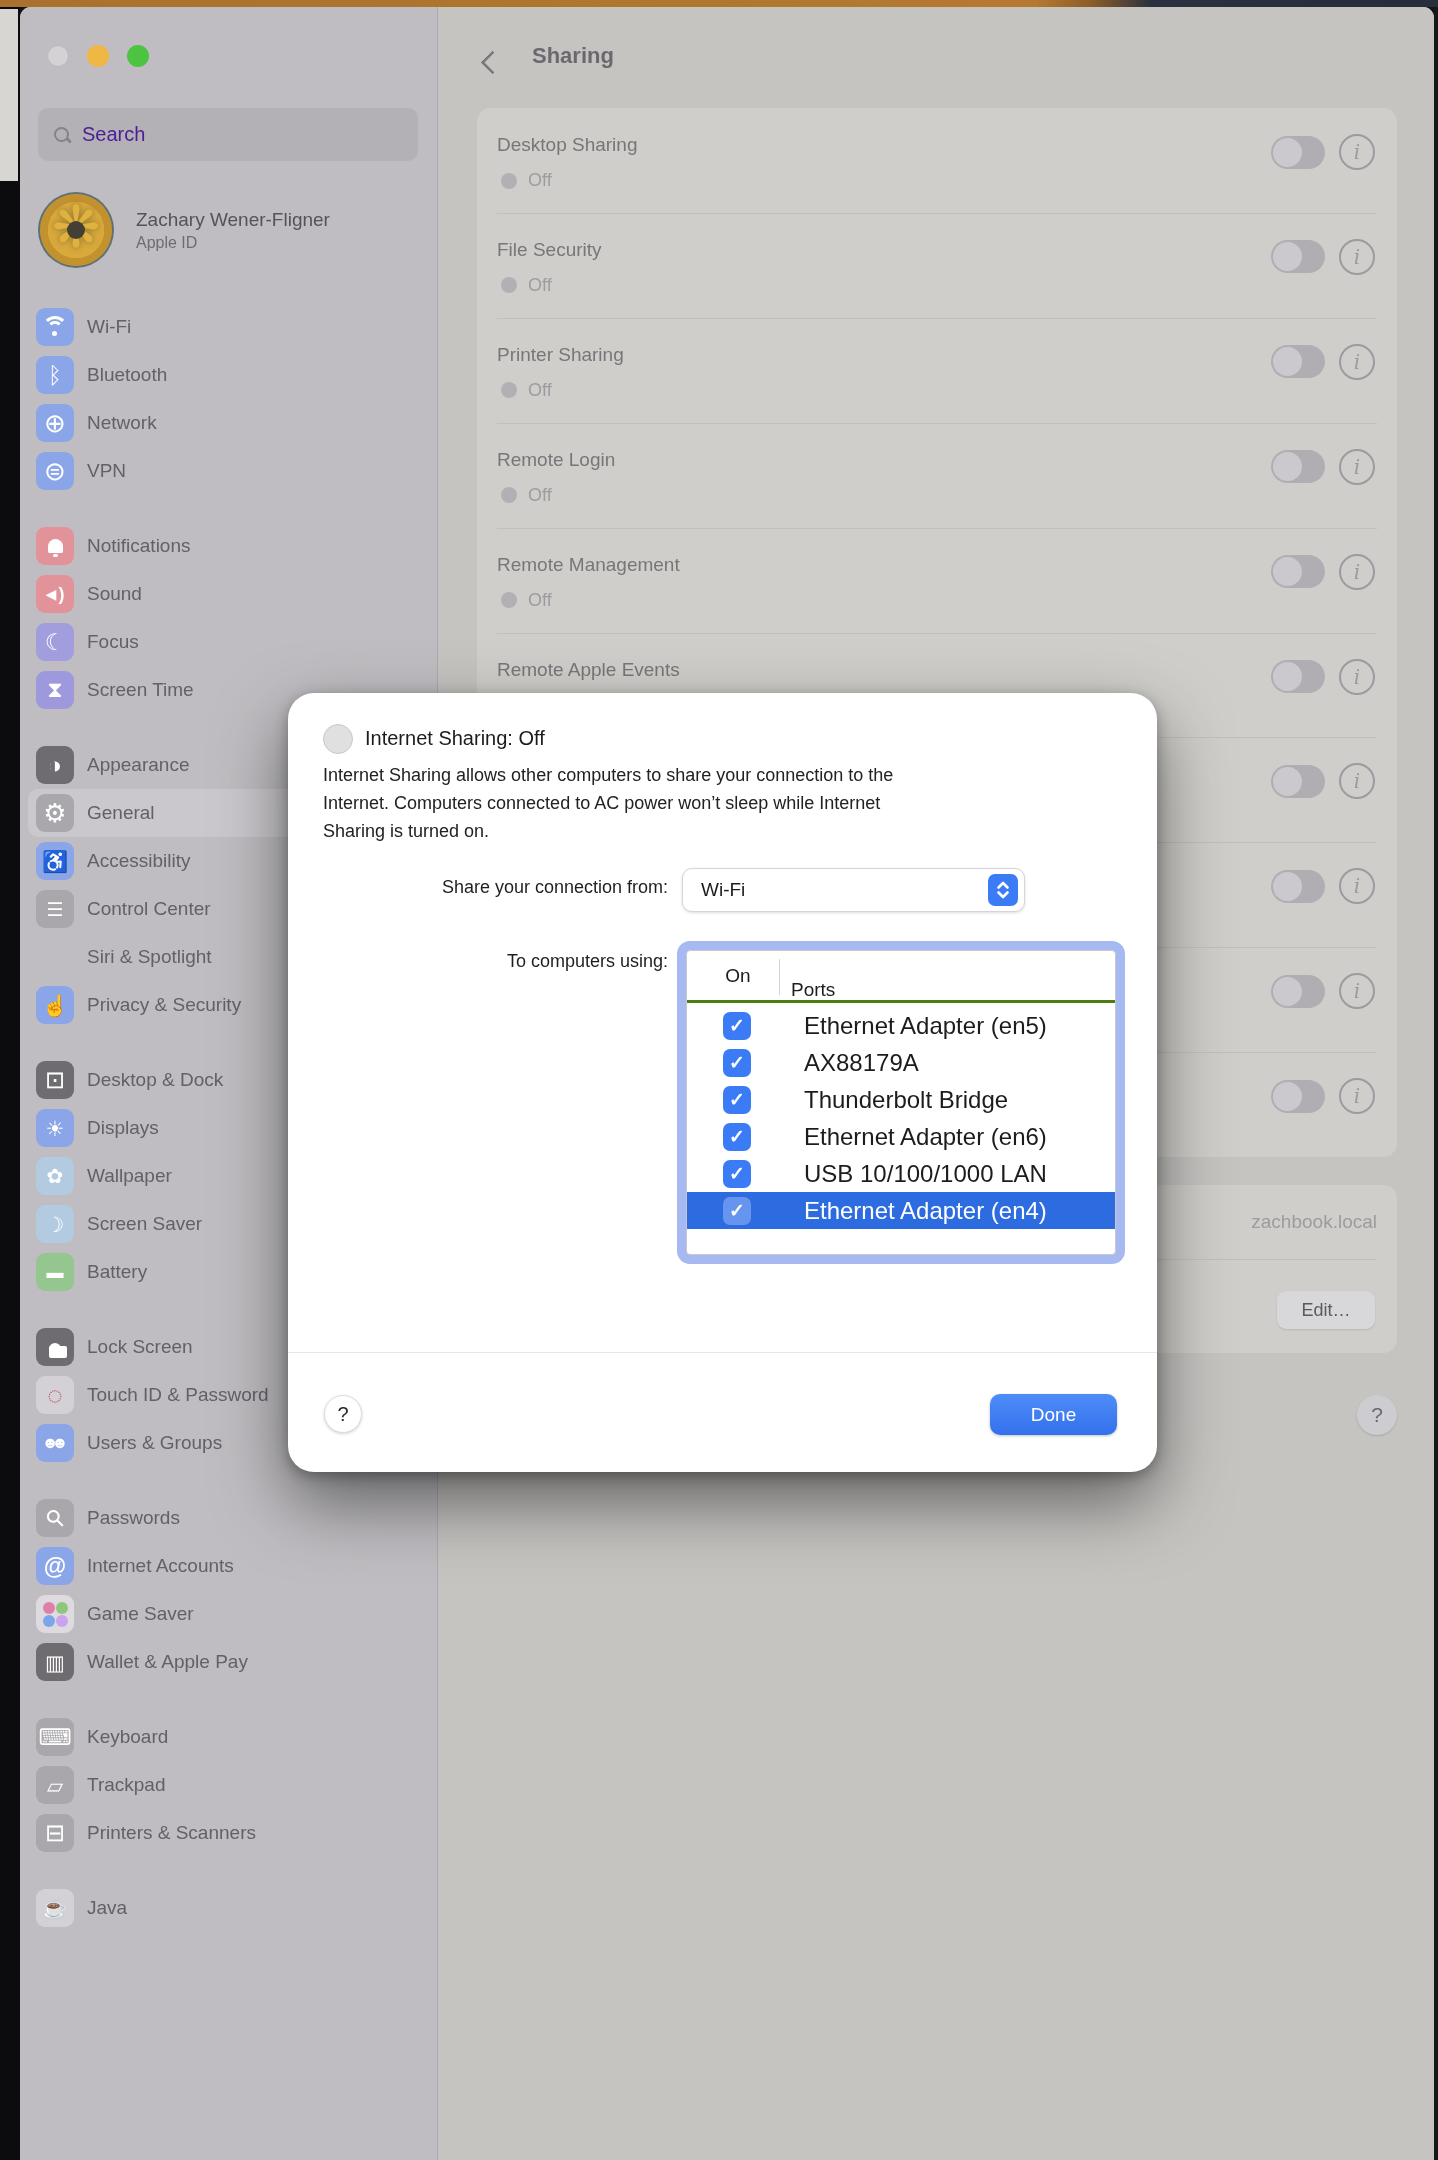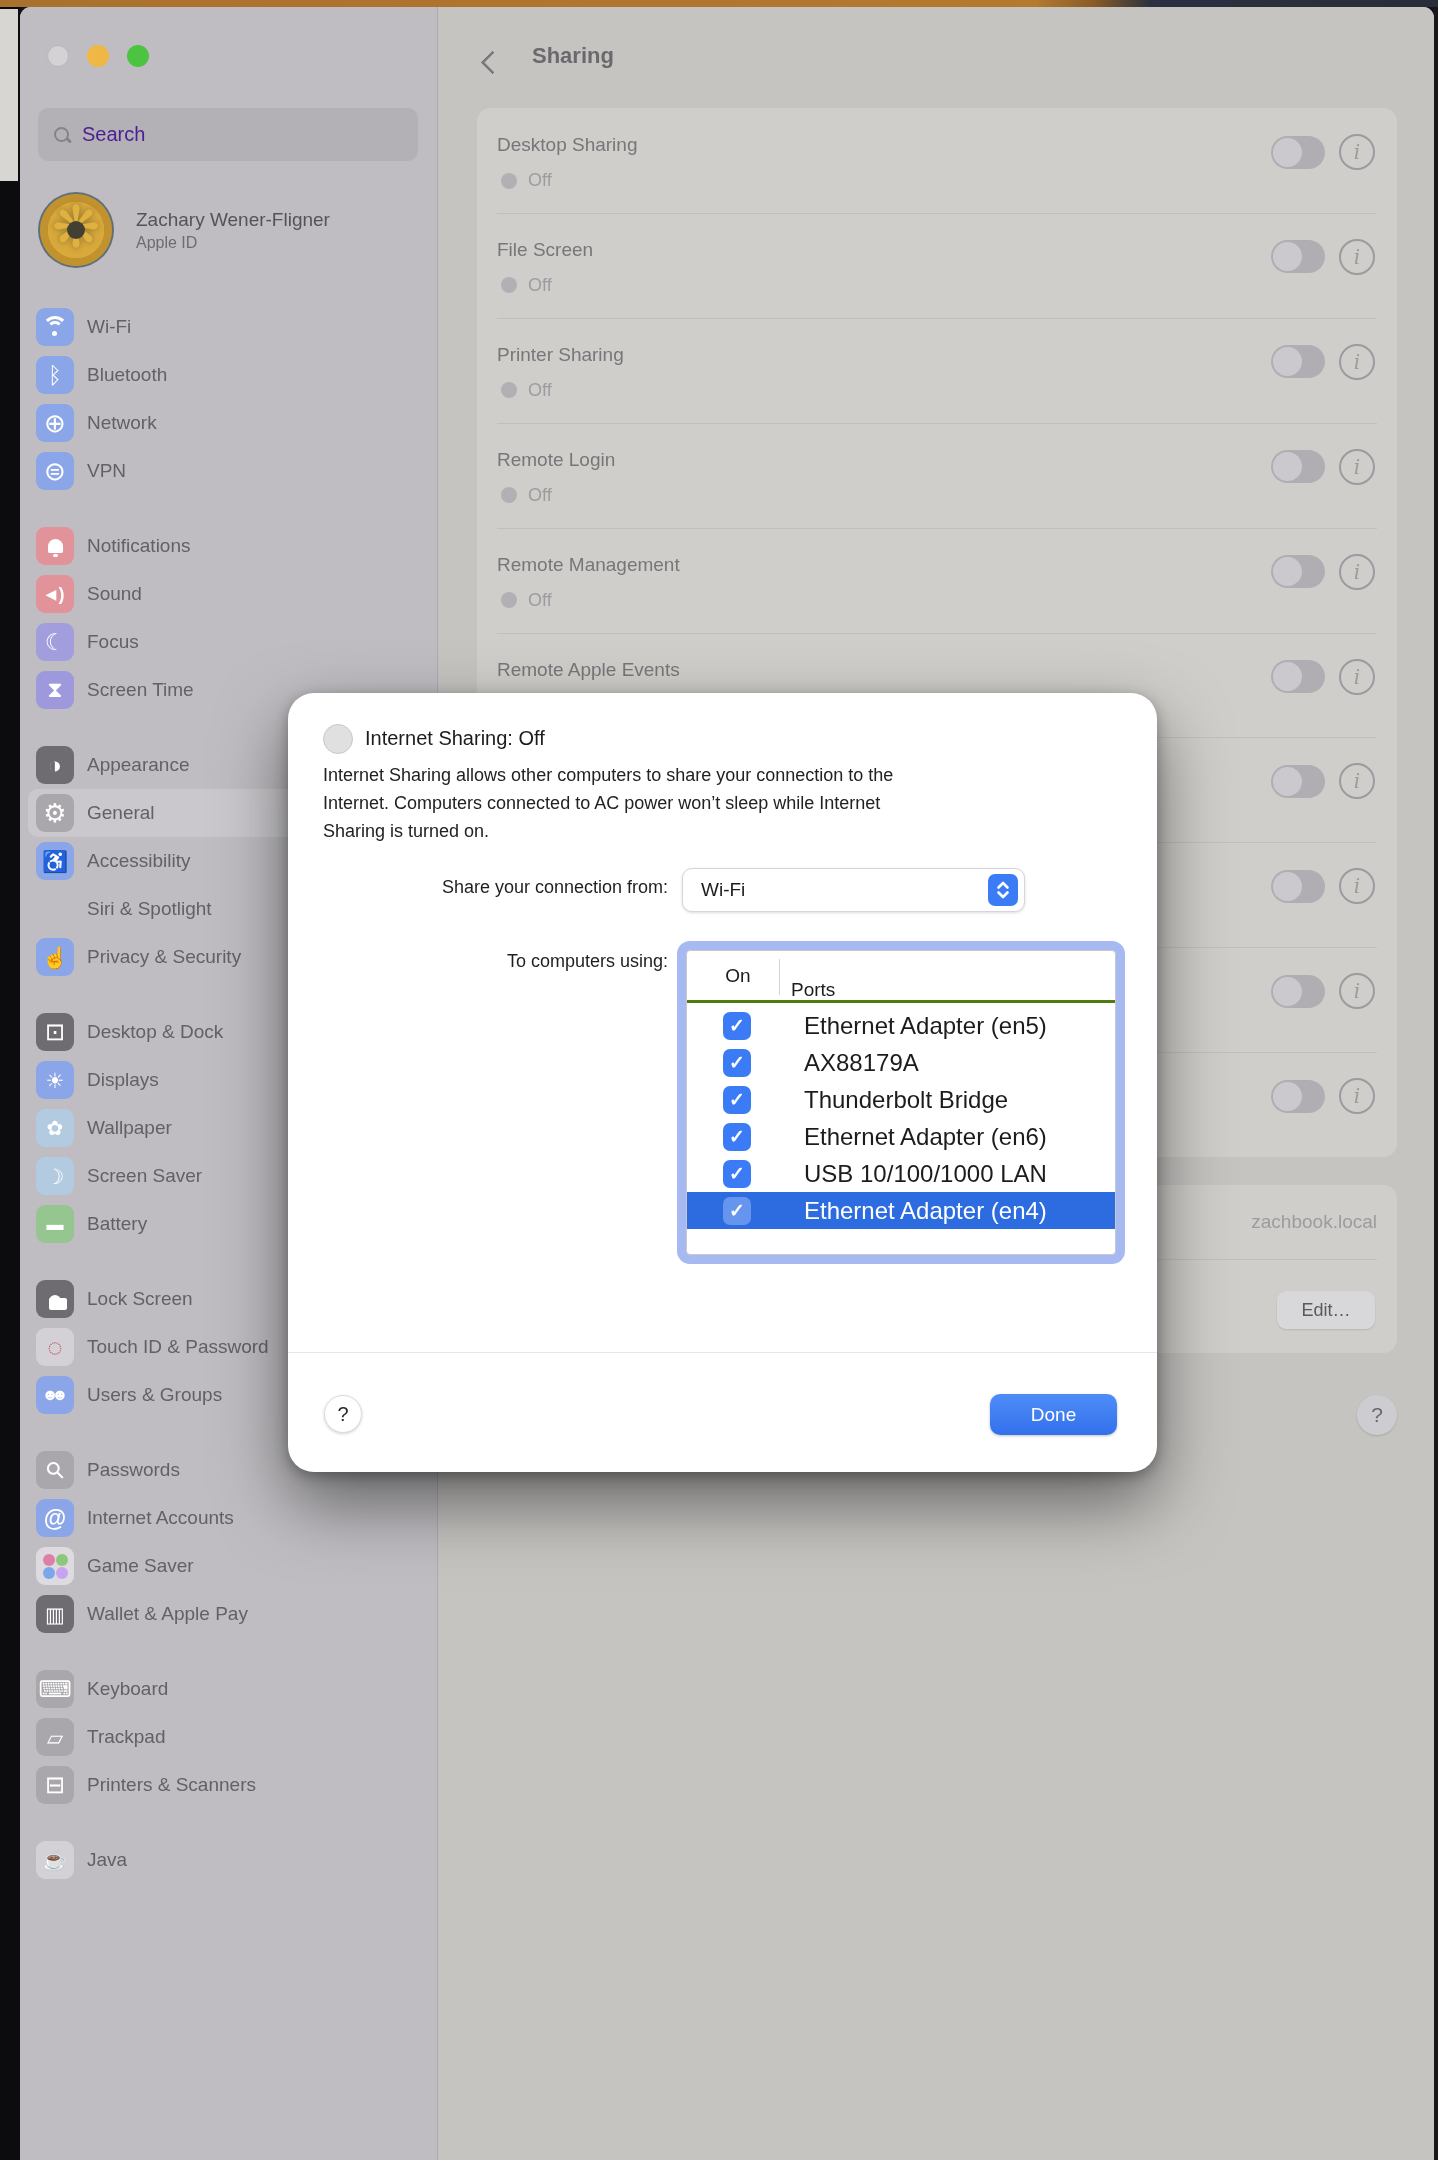--- a/index.html
+++ b/index.html
@@ -256,20 +256,24 @@
           </div>
           <div class="nav-item selected">
             <span class="tile g-gear" style="background: rgb(169, 167, 172);"></span>
             <span class="nav-label">General</span>
           </div>
           <div class="nav-item">
             <span class="tile g-access" style="background: rgb(139, 166, 232);"></span>
             <span class="nav-label">Accessibility</span>
           </div>
           <div class="nav-item">
+            <span class="tile g-cc" style="background: rgb(169, 167, 172);"></span>
+            <span class="nav-label">Control Center</span>
+          </div>
+          <div class="nav-item">
             <span class="tile g-siri" style="background: transparent;"></span>
             <span class="nav-label">Siri &amp; Spotlight</span>
           </div>
           <div class="nav-item">
             <span class="tile g-hand" style="background: rgb(139, 166, 232);"></span>
             <span class="nav-label">Privacy &amp; Security</span>
           </div>
         </div>
         <div class="nav-group">
           <div class="nav-item">
@@ -365,21 +369,21 @@
           <span class="off">Off</span>
         </div>
         <div class="controls">
           <span class="toggle">
             <span class="knob"></span>
           </span>
           <span class="info">i</span>
         </div>
       </div>
       <div class="srow">
-        <div class="lbl">File Screen</div>
+        <div class="lbl">File Security</div>
         <div class="status">
           <span class="dot"></span>
           <span class="off">Off</span>
         </div>
         <div class="controls">
           <span class="toggle">
             <span class="knob"></span>
           </span>
           <span class="info">i</span>
         </div>

